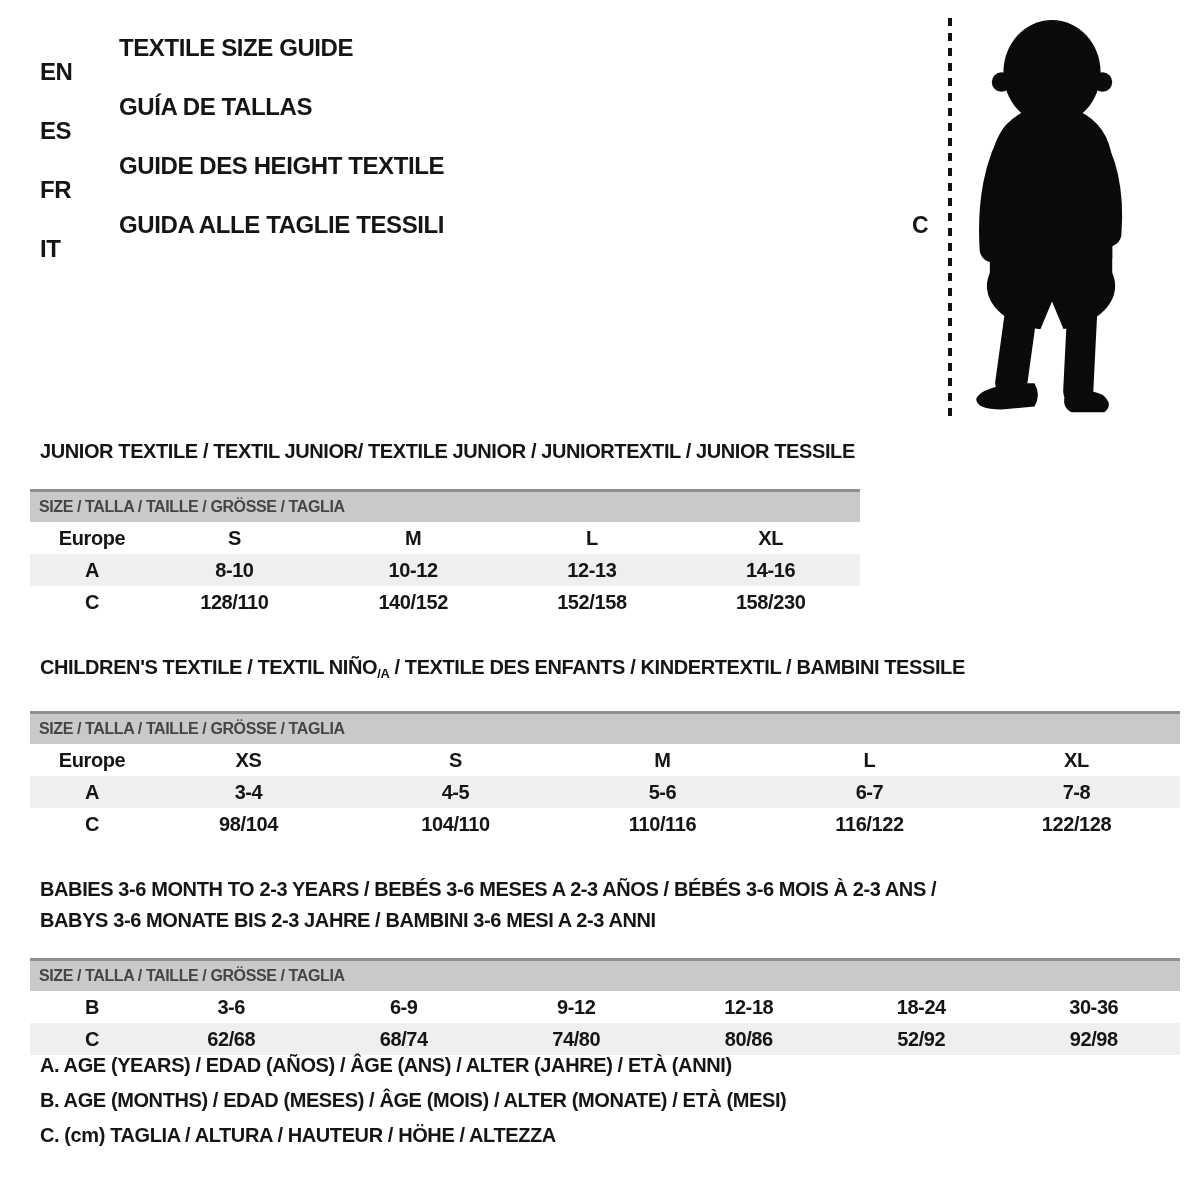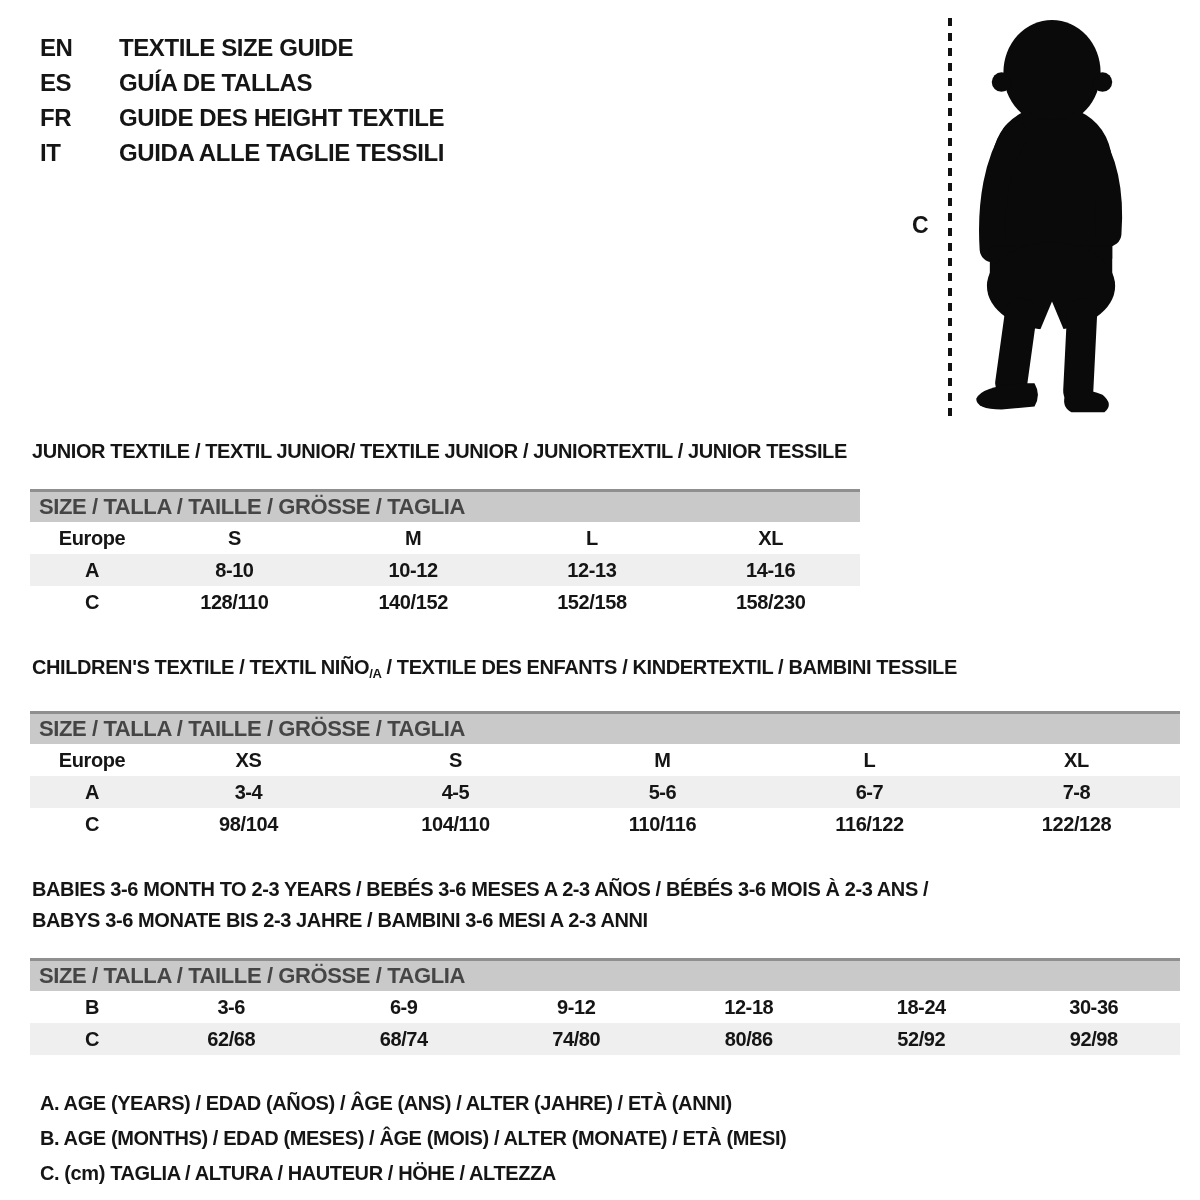--- a/index.html
+++ b/index.html
@@ -2,47 +2,47 @@
 <html><head>
 <meta charset="utf-8">
 <style>
   html,body{margin:0;padding:0;background:#ffffff;}
   body{width:1200px;height:1200px;font-family:"Liberation Sans",sans-serif;color:#151515;}
   .page{position:relative;width:1200px;height:1200px;overflow:hidden;background:#ffffff;}
 
   
   .lang-header{position:absolute;top:30px;left:40px;}
   .lang-row{display:flex;font-size:24px;font-weight:700;line-height:35px;letter-spacing:-0.4px;white-space:nowrap;}
-  .lang-code{width:79px;flex:0 0 auto;}
+  .lang-code{width:79px;flex:0 0 auto;margin-top:24px;}
 
   
   .figure{position:absolute;top:12px;left:896px;width:300px;height:414px;}
   .dash-line{position:absolute;left:52px;top:6px;width:4px;height:398px;
     background:repeating-linear-gradient(180deg,#111 0 8px,transparent 8px 15px);}
   .c-label{position:absolute;left:16px;top:200px;font-size:23px;font-weight:700;}
   .figure svg{position:absolute;left:68px;top:4px;width:176px;height:408px;}
 
   
   #sections{position:absolute;top:436px;left:30px;width:1150px;}
   .section + .section{margin-top:34px;}
-  .section-title{margin-left:2px;font-size:20px;font-weight:700;line-height:31px;letter-spacing:-0.4px;white-space:nowrap;}
+  .section-title{margin-left:10px;font-size:20px;font-weight:700;line-height:31px;letter-spacing:-0.4px;white-space:nowrap;}
   .section-title .sub{font-size:13px;vertical-align:-4px;font-weight:700;}
   .size-bar{margin-top:22px;box-sizing:border-box;height:33px;line-height:29px;
     background:#c9c9c9;border-top:3px solid #8f8f8f;color:#454545;
-    font-size:22px;font-weight:700;padding-left:9px;letter-spacing:-0.4px;width:830px;}
+    font-size:16px;font-weight:700;padding-left:9px;letter-spacing:-0.4px;width:830px;}
   .section.wide .size-bar{width:1150px;}
   .tbl{width:830px;}
   .section.wide .tbl{width:1150px;}
   .trow{display:grid;height:32px;align-items:center;font-size:20px;font-weight:700;letter-spacing:-0.4px;}
   .trow .cell{text-align:center;}
   .trow .first{text-align:center;padding-left:9px;}
   .trow.shaded{background:#efefef;}
 
   
-  .legend{position:absolute;top:1086px;left:40px;}
+  .legend{position:absolute;top:1048px;left:40px;}
   .legend-line{font-size:20px;font-weight:700;line-height:35px;letter-spacing:-0.4px;white-space:nowrap;}
 </style>
 </head>
 <body>
 
 <div class="page">
 
   <div class="lang-header">
       <div class="lang-row">
         <span class="lang-code">EN</span>

